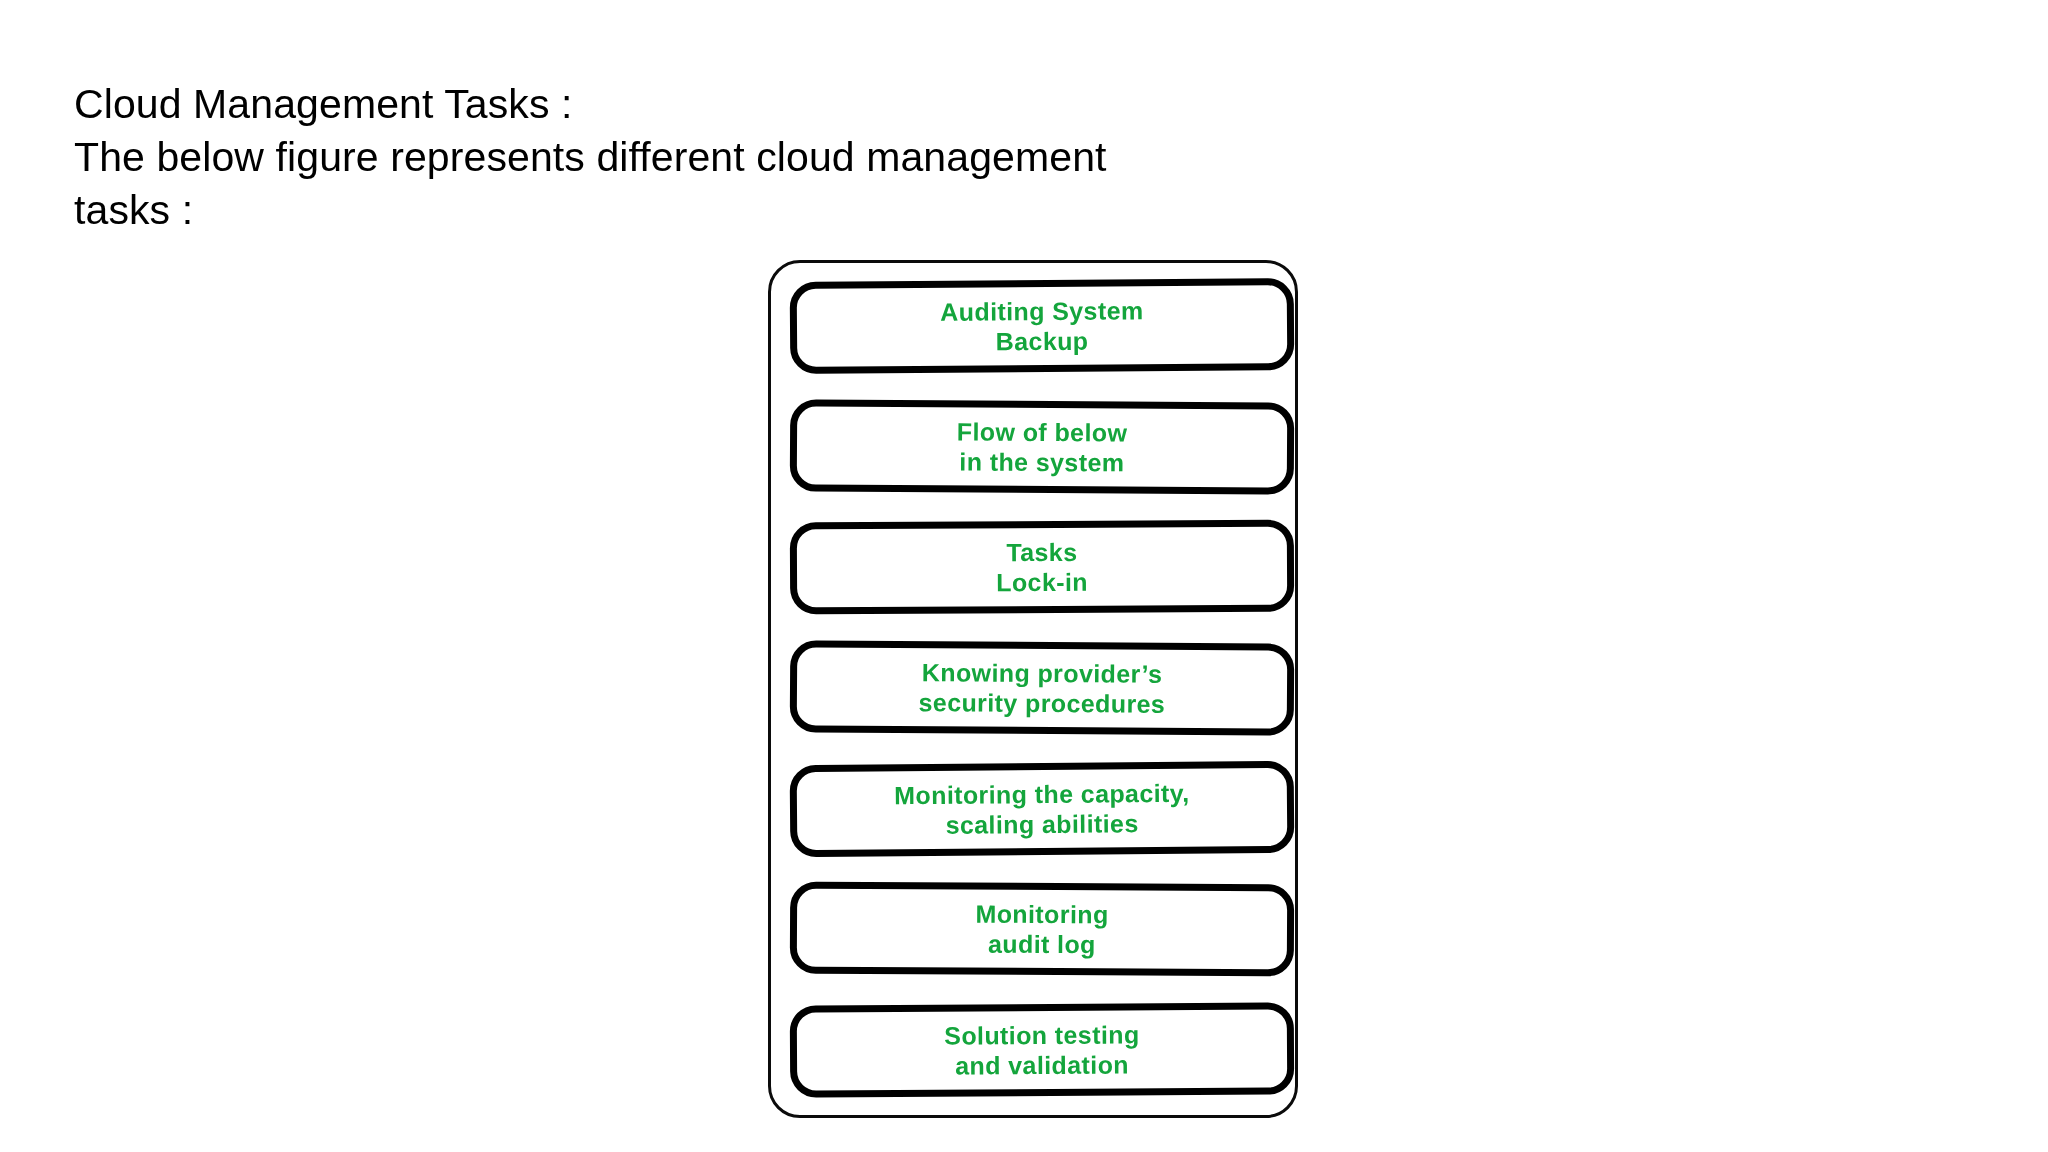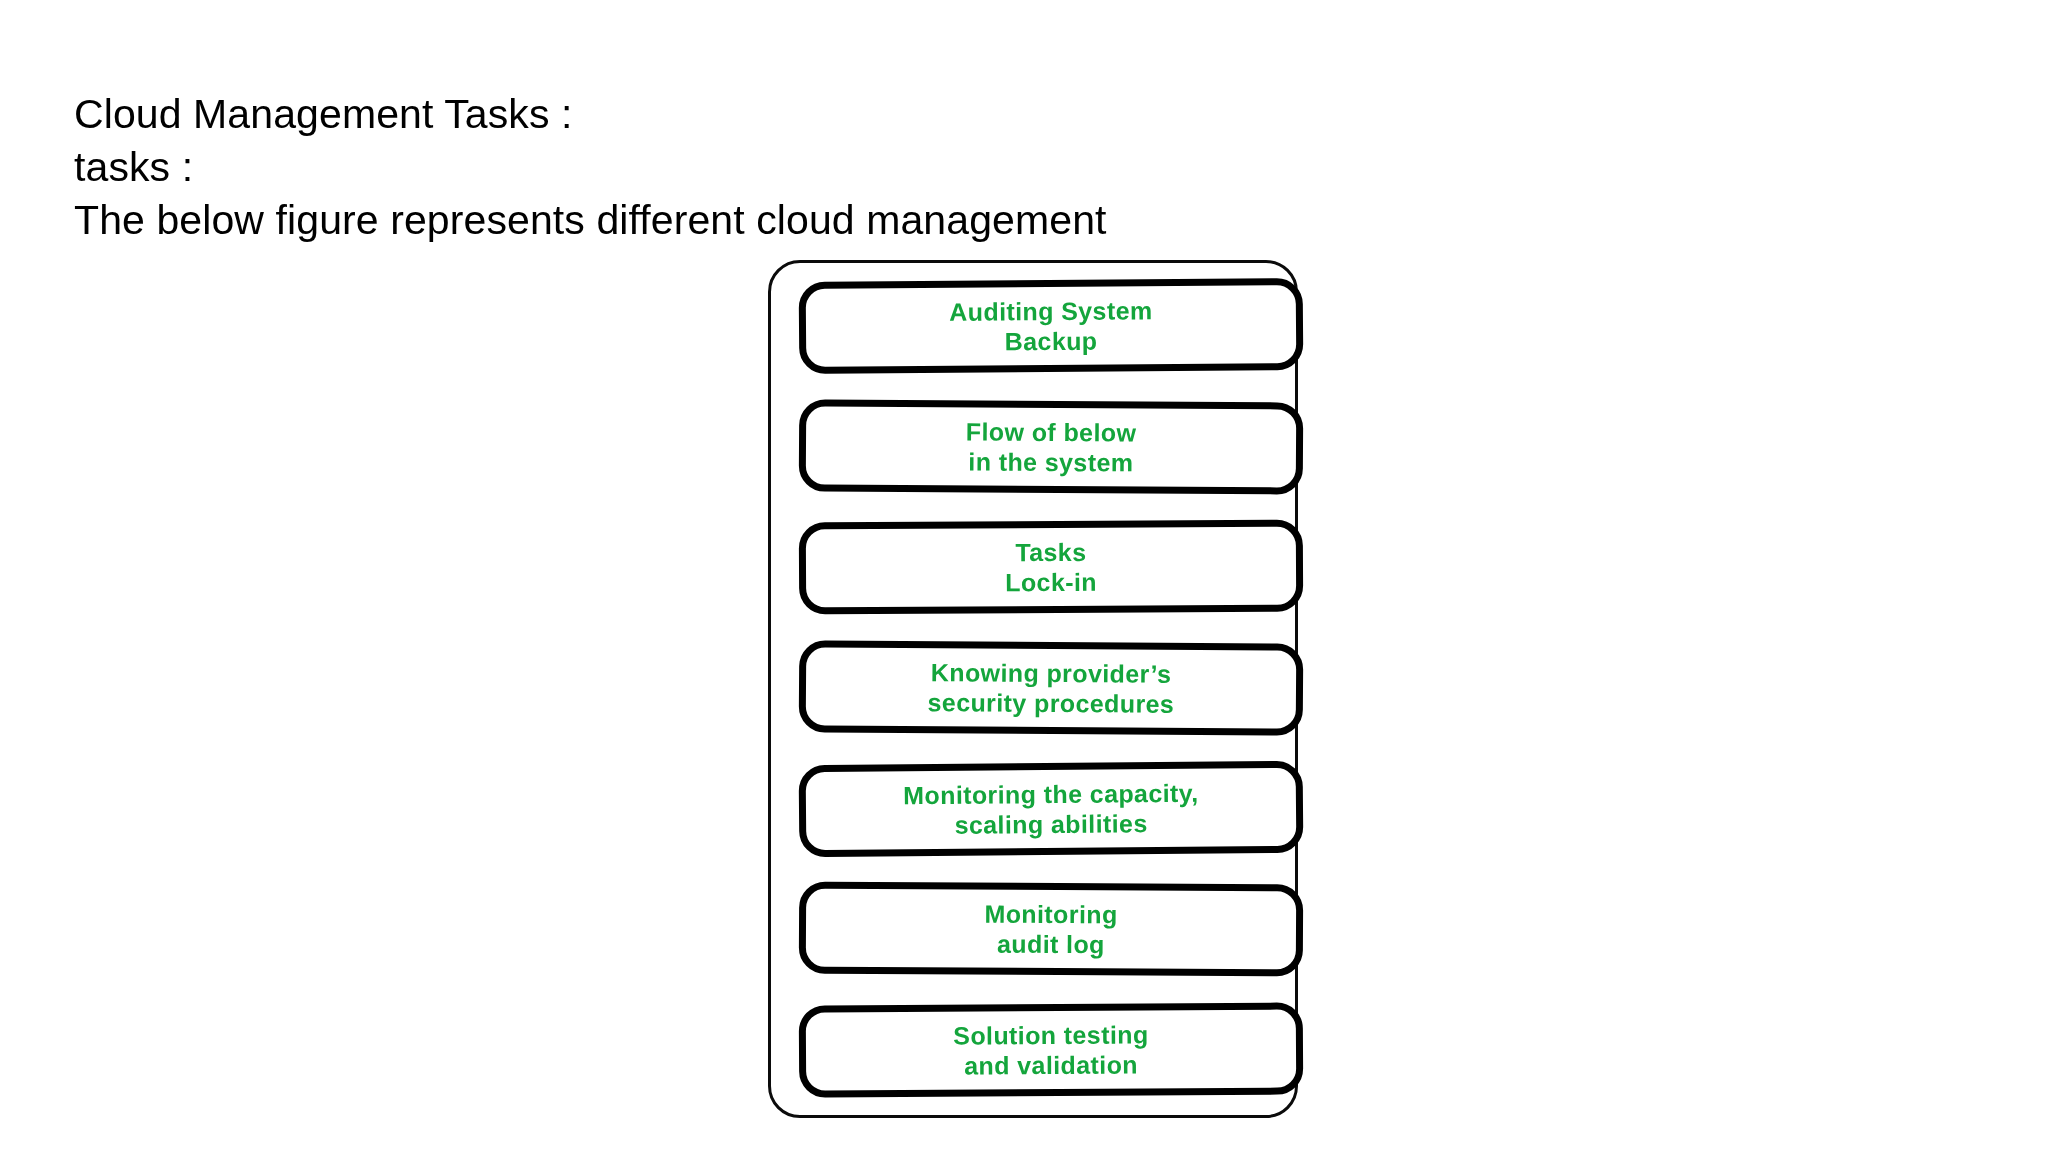--- a/index.html
+++ b/index.html
@@ -15,21 +15,20 @@
     overflow: hidden;
     position: relative;
   }
 
   
   #heading-block {
     position: absolute;
     left: 74px;
     top: 78px;
     width: 1300px;
-    margin-top: 10px;
   }
   .heading-line {
     font-family: "Liberation Sans", sans-serif;
     font-size: 41px;
     font-weight: 400;
     color: #000000;
     line-height: 53px;
     letter-spacing: 0.1px;
     white-space: pre;
   }
@@ -45,21 +44,21 @@
   #diagram-outer-frame {
     position: absolute;
     inset: 0;
     border: 3px solid #0b0b0b;
     border-radius: 32px;
     background: #ffffff;
     box-sizing: border-box;
   }
   #task-list {
     position: absolute;
-    left: 9px;
+    left: 0;
     top: 0;
     width: 100%;
     height: 100%;
     box-sizing: border-box;
     padding: 20px 4px 22px 22px;
     display: flex;
     flex-direction: column;
     justify-content: space-between;
   }
   .task-box {
@@ -95,22 +94,22 @@
   }
   .task-box.wide .task-label {
     white-space: pre;
   }
 </style>
 </head>
 <body>
 
 <div id="heading-block">
   <div class="heading-line">Cloud Management Tasks :</div>
+  <div class="heading-line">The below figure represents different cloud management</div>
   <div class="heading-line">tasks :</div>
-  <div class="heading-line">The below figure represents different cloud management</div>
 </div>
 
 <div id="diagram">
   <div id="diagram-outer-frame"></div>
 
   <div id="task-list">
 
     <div class="task-box r1">
       <div class="task-label"><span>Auditing System</span><br><span>Backup</span></div>
     </div>

